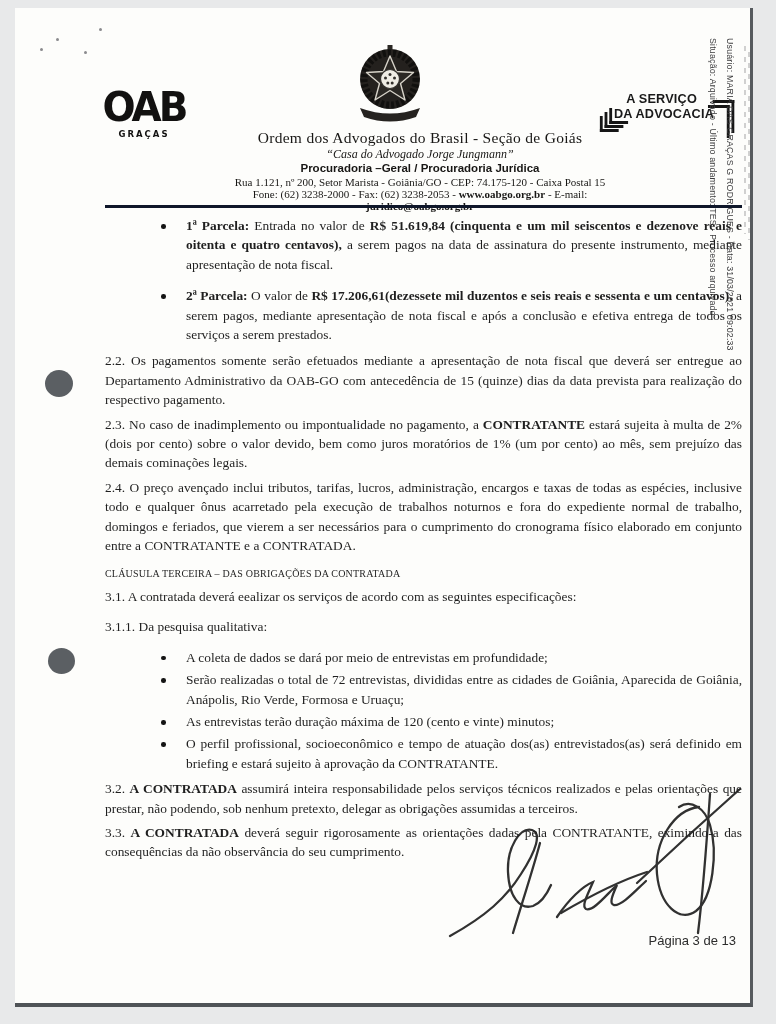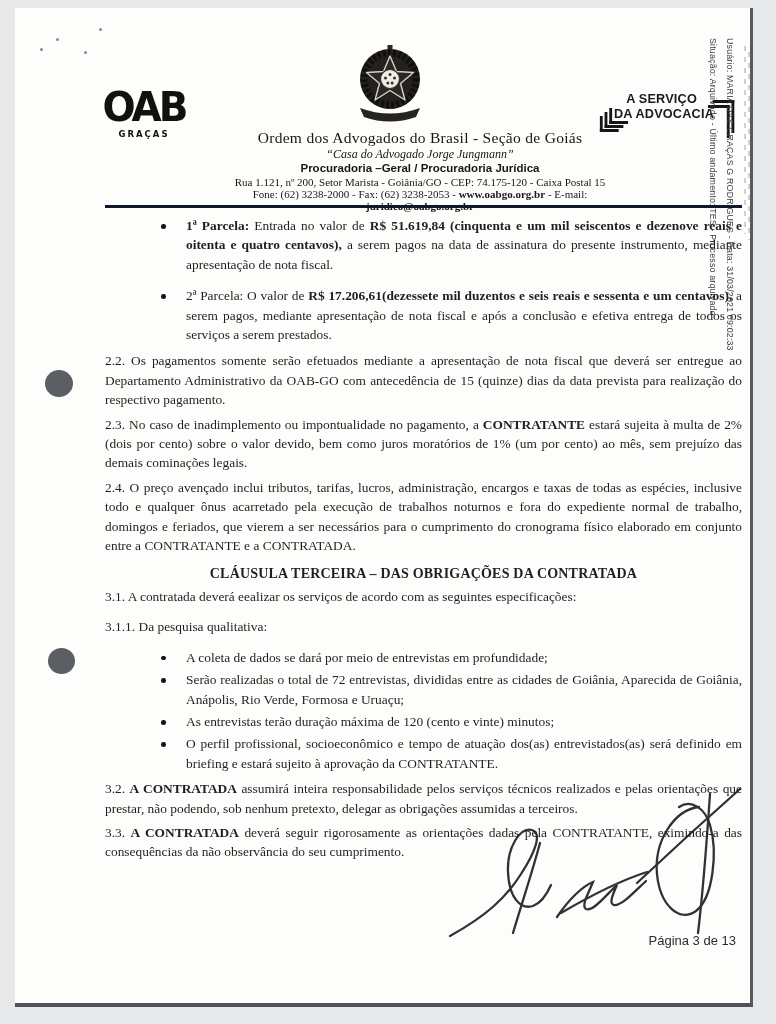--- a/index.html
+++ b/index.html
@@ -48,21 +48,21 @@
   .doc-body p{margin:0;}
   ul.blist{list-style:none;margin:0;padding:0;}
   ul.blist li{position:relative;padding-left:81px;}
   .bullet-dot{position:absolute;left:56px;top:8px;width:4.6px;height:4.6px;background:#141414;border-radius:50%;}
   .pay-list{margin-top:8px !important;}
   .pay-list li{margin-bottom:12px;}
   .pay-list li:last-child{margin-bottom:0;}
   .mt22{margin-top:7px !important;}
   .mt23{margin-top:5px !important;}
   .mt24{margin-top:5px !important;}
-  .heading{margin-top:8px !important;font-weight:bold;font-size:14px;letter-spacing:.2px;text-align:center;}
+  .heading{margin-top:8px !important;font-weight:normal;font-size:10px;letter-spacing:.2px;text-align:left;}
   .mt31{margin-top:4px !important;}
   .mt311{margin-top:11px !important;}
   .research-list{margin-top:11px !important;}
   .research-list li{margin-bottom:3px;}
   .mt32{margin-top:6px !important;}
   .mt33{margin-top:5px !important;}
   
   .page-num{position:absolute;right:14px;top:925px;font-family:"Liberation Sans",sans-serif;font-size:13px;color:#2c2c2c;}
   
   .sig-overlay{position:absolute;left:0;top:0;pointer-events:none;}
@@ -121,21 +121,21 @@
 
   <div class="doc-body">
 
     <ul class="blist pay-list">
       <li>
         <span class="bullet-dot"></span>
         <span><span style="font-weight: bold;">1ª Parcela:</span><span> Entrada no valor de </span><span style="font-weight: bold;">R$ 51.619,84 (cinquenta e um mil seiscentos e dezenove reais e oitenta e quatro centavos),</span><span> a serem pagos na data de assinatura do presente instrumento, mediante apresentação de nota fiscal.</span></span>
       </li>
       <li>
         <span class="bullet-dot"></span>
-        <span><span style="font-weight: normal;">2ª Parcela:</span><span> O valor de </span><span style="font-weight: bold;">R$ 17.206,61(dezessete mil duzentos e seis reais e sessenta e um centavos),</span><span> a serem pagos, mediante apresentação de nota fiscal e após a conclusão e efetiva entrega de todos os serviços a serem prestados.</span></span>
+        <span><span style="font-weight: bold;">2ª Parcela:</span><span> O valor de </span><span style="font-weight: bold;">R$ 17.206,61(dezessete mil duzentos e seis reais e sessenta e um centavos),</span><span> a serem pagos, mediante apresentação de nota fiscal e após a conclusão e efetiva entrega de todos os serviços a serem prestados.</span></span>
       </li>
     </ul>
 
     <p class="mt22"><span>2.2. Os pagamentos somente serão efetuados mediante a apresentação de nota fiscal que deverá ser entregue ao Departamento Administrativo da OAB-GO com antecedência de 15 (quinze) dias da data prevista para realização do respectivo pagamento.</span></p>
     <p class="mt23"><span>2.3. No caso de inadimplemento ou impontualidade no pagamento, a </span><span style="font-weight: bold;">CONTRATANTE</span><span> estará sujeita à multa de 2% (dois por cento) sobre o valor devido, bem como juros moratórios de 1% (um por cento) ao mês, sem prejuízo das demais cominações legais.</span></p>
     <p class="mt24"><span>2.4. O preço avençado inclui tributos, tarifas, lucros, administração, encargos e taxas de todas as espécies, inclusive todo e qualquer ônus acarretado pela execução de trabalhos noturnos e fora do expediente normal de trabalho, domingos e feriados, que vierem a ser necessários para o cumprimento do cronograma físico elaborado em conjunto entre a CONTRATANTE e a CONTRATADA.</span></p>
 
     <p class="heading">CLÁUSULA TERCEIRA – DAS OBRIGAÇÕES DA CONTRATADA</p>
 
     <p class="mt31">3.1. A contratada deverá eealizar os serviços de acordo com as seguintes especificações:</p>

